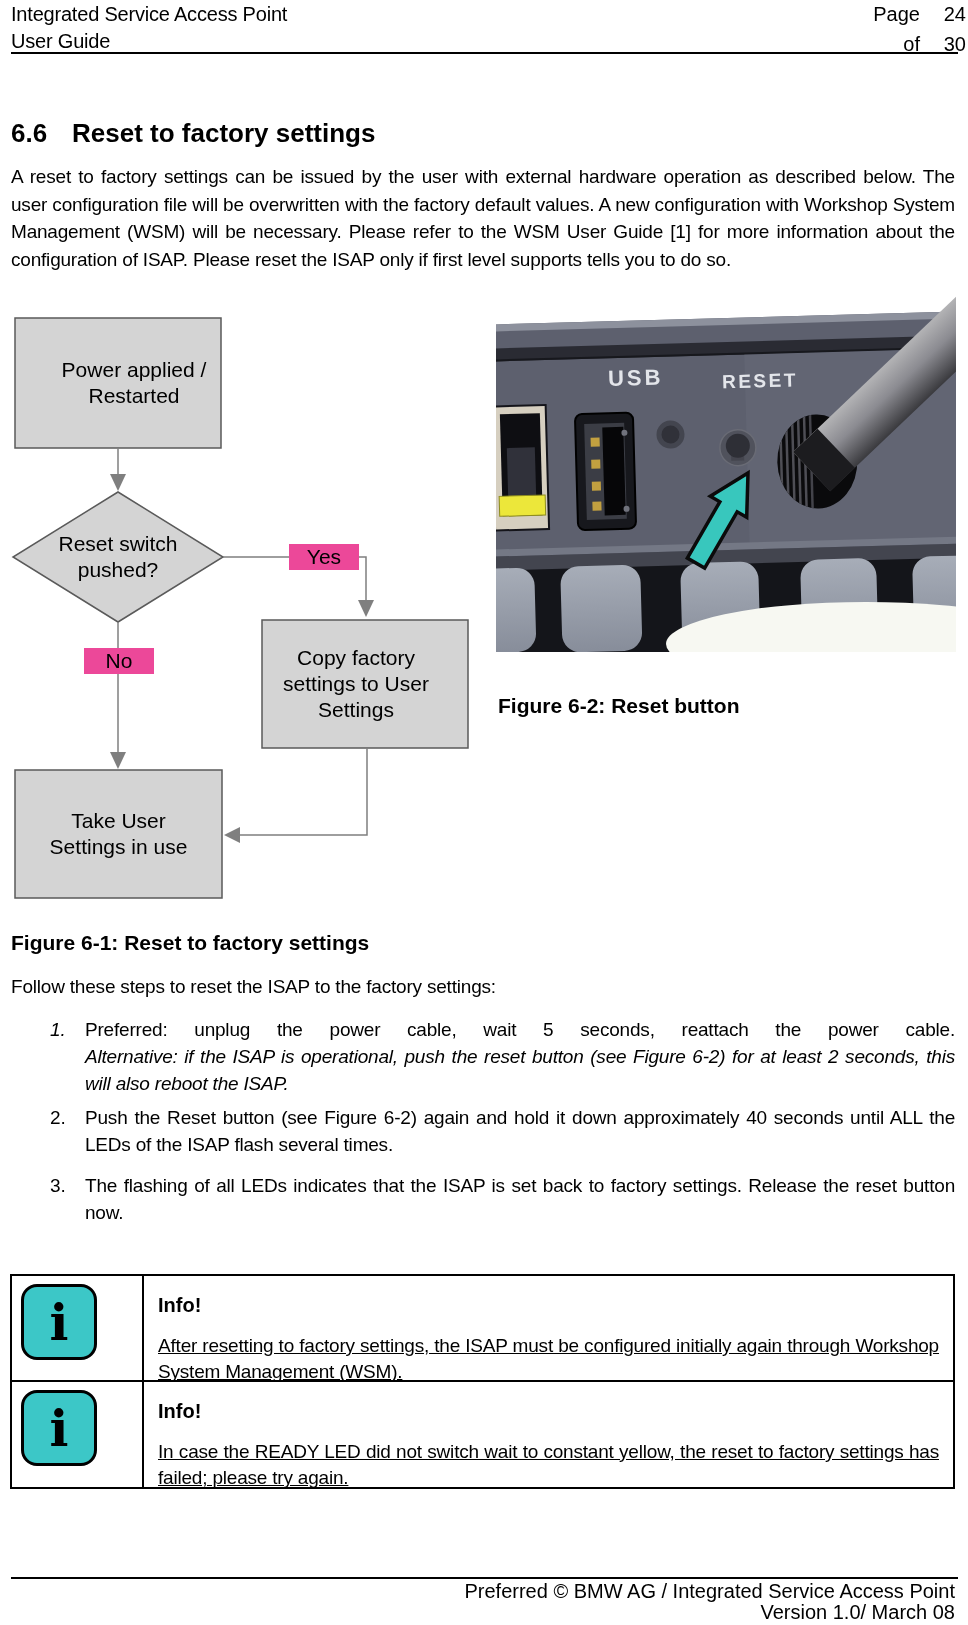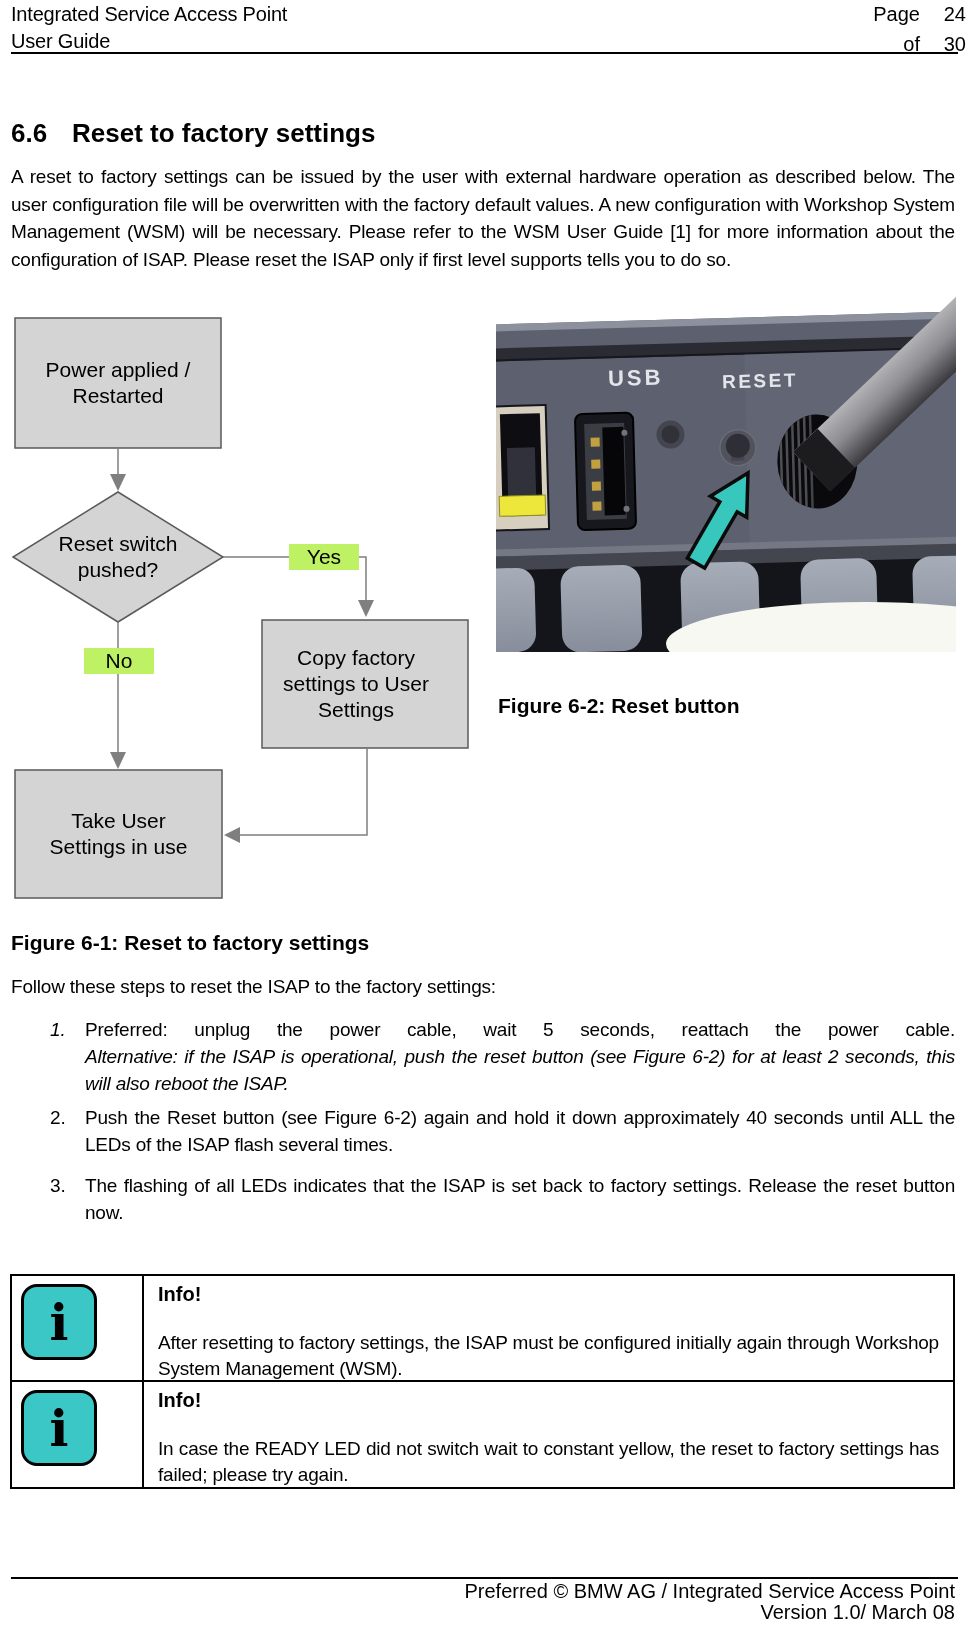--- a/index.html
+++ b/index.html
@@ -16,21 +16,21 @@
   .hdr-rule{left:11px;top:52px;width:947px;height:2px;background:#000;}
   
   .heading{left:11px;top:118px;font-size:26px;font-weight:bold;display:flex;}
   .heading .num{width:61px;}
   
   .intro{left:11px;top:163px;width:944px;font-size:19px;line-height:27.5px;text-align:justify;}
   
   .flow{left:11px;top:300px;width:470px;height:600px;}
   .flow .node{position:absolute;display:flex;align-items:center;justify-content:center;
               text-align:center;font-size:21px;line-height:26px;white-space:pre-line;}
-  .flow .edge-label{position:absolute;text-align:center;font-size:21px;background:#bef264;line-height:26px;}
+  .flow .edge-label{position:absolute;text-align:center;font-size:21px;background:#ec4899;line-height:26px;}
   
   .photo{left:496px;top:296px;width:460px;height:356px;}
   .photo-label{position:absolute;color:#e3e5ea;font-weight:bold;transform:rotate(-1.5deg);}
   .lbl-usb{left:608px;top:365px;width:70px;font-size:22px;letter-spacing:3px;}
   .lbl-reset{left:722px;top:370px;width:100px;font-size:19px;letter-spacing:2.5px;}
   
   .cap{font-size:21px;font-weight:bold;}
   .cap-62{left:498px;top:694px;}
   .cap-61{left:11px;top:931px;}
   .steps-intro{left:11px;top:976px;font-size:19px;}
@@ -42,23 +42,23 @@
   .just-all{text-align:justify;text-align-last:justify;}
   .ital{font-style:italic;}
   
   .infotable{left:10px;top:1274px;width:941px;border:2px solid #000;}
   .inforow{display:flex;height:104px;border-bottom:2px solid #000;}
   .inforow:last-child{border-bottom:none;height:105px;}
   .iconcell{width:130px;border-right:2px solid #000;position:relative;flex:none;}
   .infoicon{position:absolute;left:9px;top:8px;width:70px;height:70px;border:3px solid #000;
             border-radius:16px;display:flex;align-items:center;justify-content:center;
             font-family:"DejaVu Serif",serif;font-weight:bold;font-size:50px;color:#000;}
-  .textcell{flex:1;padding:7px 14px 0 14px;}
+  .textcell{flex:1;padding:18px 14px 0 14px;}
   .info-title{font-size:20px;font-weight:bold;}
-  .info-body{margin-top:24px;font-size:19px;line-height:26px;text-align:justify;}
+  .info-body{margin-top:16px;font-size:19px;line-height:26px;text-align:justify;text-decoration:underline;}
   
   .ftr-rule{left:11px;top:1577px;width:947px;height:2px;background:#000;}
   .ftr{right:13px;top:1581px;width:600px;text-align:right;font-size:20px;line-height:21px;}
 </style>
 </head>
 <body>
 
 <div class="page">
 
   <div class="abs txt hdr-l1">Integrated Service Access Point</div>
@@ -86,21 +86,21 @@
       <polygon points="107,192 212,257 107,322 2,257" stroke="#5a5a5a" stroke-width="1.5" fill="#d4d4d4"></polygon>
       <polyline points="212,257 355,257 355,300" fill="none" stroke-width="1.5" stroke="#7f7f7f"></polyline>
       <polygon points="347,300 363,300 355,317" fill="#7f7f7f"></polygon>
       <rect x="251" y="320" width="206" height="128" stroke="#5a5a5a" stroke-width="1.5" fill="#d4d4d4"></rect>
       <line x1="107" y1="322" x2="107" y2="452" stroke-width="1.5" stroke="#7f7f7f"></line>
       <polygon points="99,452 115,452 107,469" fill="#7f7f7f"></polygon>
       <rect x="4" y="470" width="207" height="128" stroke="#5a5a5a" stroke-width="1.5" fill="#d4d4d4"></rect>
       <polyline points="356,448 356,535 229,535" fill="none" stroke-width="1.5" stroke="#7f7f7f"></polyline>
       <polygon points="229,527 229,543 213,535" fill="#7f7f7f"></polygon>
     </svg>
-    <div class="node" style="left:4px;top:18px;width:206px;height:130px;">Power applied /
+    <div class="node" style="left:4px;top:18px;width:206px;height:130px;padding-left:16px;">Power applied /
 Restarted</div>
     <div class="node" style="left:27px;top:192px;width:160px;height:130px;">Reset switch
 pushed?</div>
     <div class="edge-label" style="left:278px;top:244px;width:70px;">Yes</div>
     <div class="edge-label" style="left:73px;top:348px;width:70px;">No</div>
     <div class="node" style="left:251px;top:320px;width:188px;height:128px;">Copy factory
 settings to User
 Settings</div>
     <div class="node" style="left:4px;top:470px;width:207px;height:128px;border-radius:17px;">Take User
 Settings in use</div>

